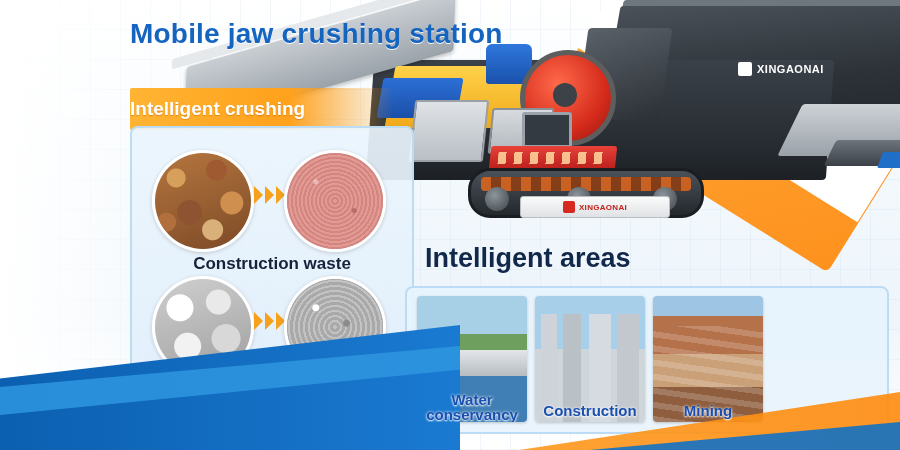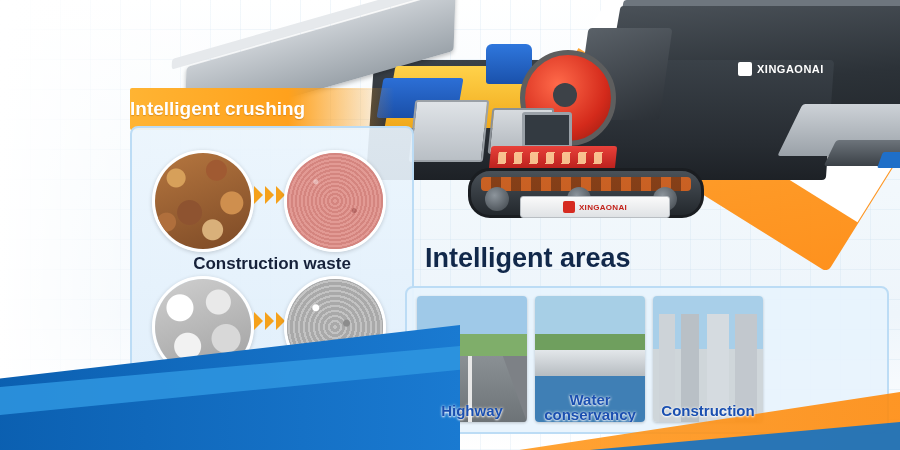--- a/index.html
+++ b/index.html
@@ -377,20 +377,21 @@
     <div class="m-logo-plate">
       <span class="lg-mark"></span>
       <span class="lg-txt">XINGAONAI</span>
     </div>
     <div class="m-brand">
       <span class="bmark"></span>
       <span class="btxt">XINGAONAI</span>
     </div>
   </div>
 
+  <div class="title">Mobile jaw crushing station</div>
 
   <div class="banner">
     <span class="banner-txt">Intelligent crushing</span>
   </div>
 
   <div class="panel-left">
 
     <div class="mat-row r1">
       <div class="circ left">
           <div class="tex-rubble"></div>
@@ -421,35 +422,35 @@
       <div class="mat-label">Ore</div>
     </div>
 
   </div>
 
   <div class="app-title">Intelligent areas</div>
 
   <div class="panel-app">
     <div class="app-grid">
 
-      <div class="app-card">
-        <div class="app-img img-highway"></div>
-        <div class="app-card-label">Highway</div>
-      </div>
 
       <div class="app-card">
         <div class="app-img img-water"></div>
         <div class="app-card-label two-line">Water conservancy</div>
       </div>
 
       <div class="app-card">
         <div class="app-img img-construction"></div>
         <div class="app-card-label">Construction</div>
       </div>
 
+      <div class="app-card">
+        <div class="app-img img-mining"></div>
+        <div class="app-card-label">Mining</div>
+      </div>
 
     </div>
   </div>
 
   <div class="wedge-orange-r"></div>
   <div class="wedge-blue-r"></div>
   <div class="wedge-blue"></div>
   <div class="wedge-blue-lt"></div>
 
 </div>

